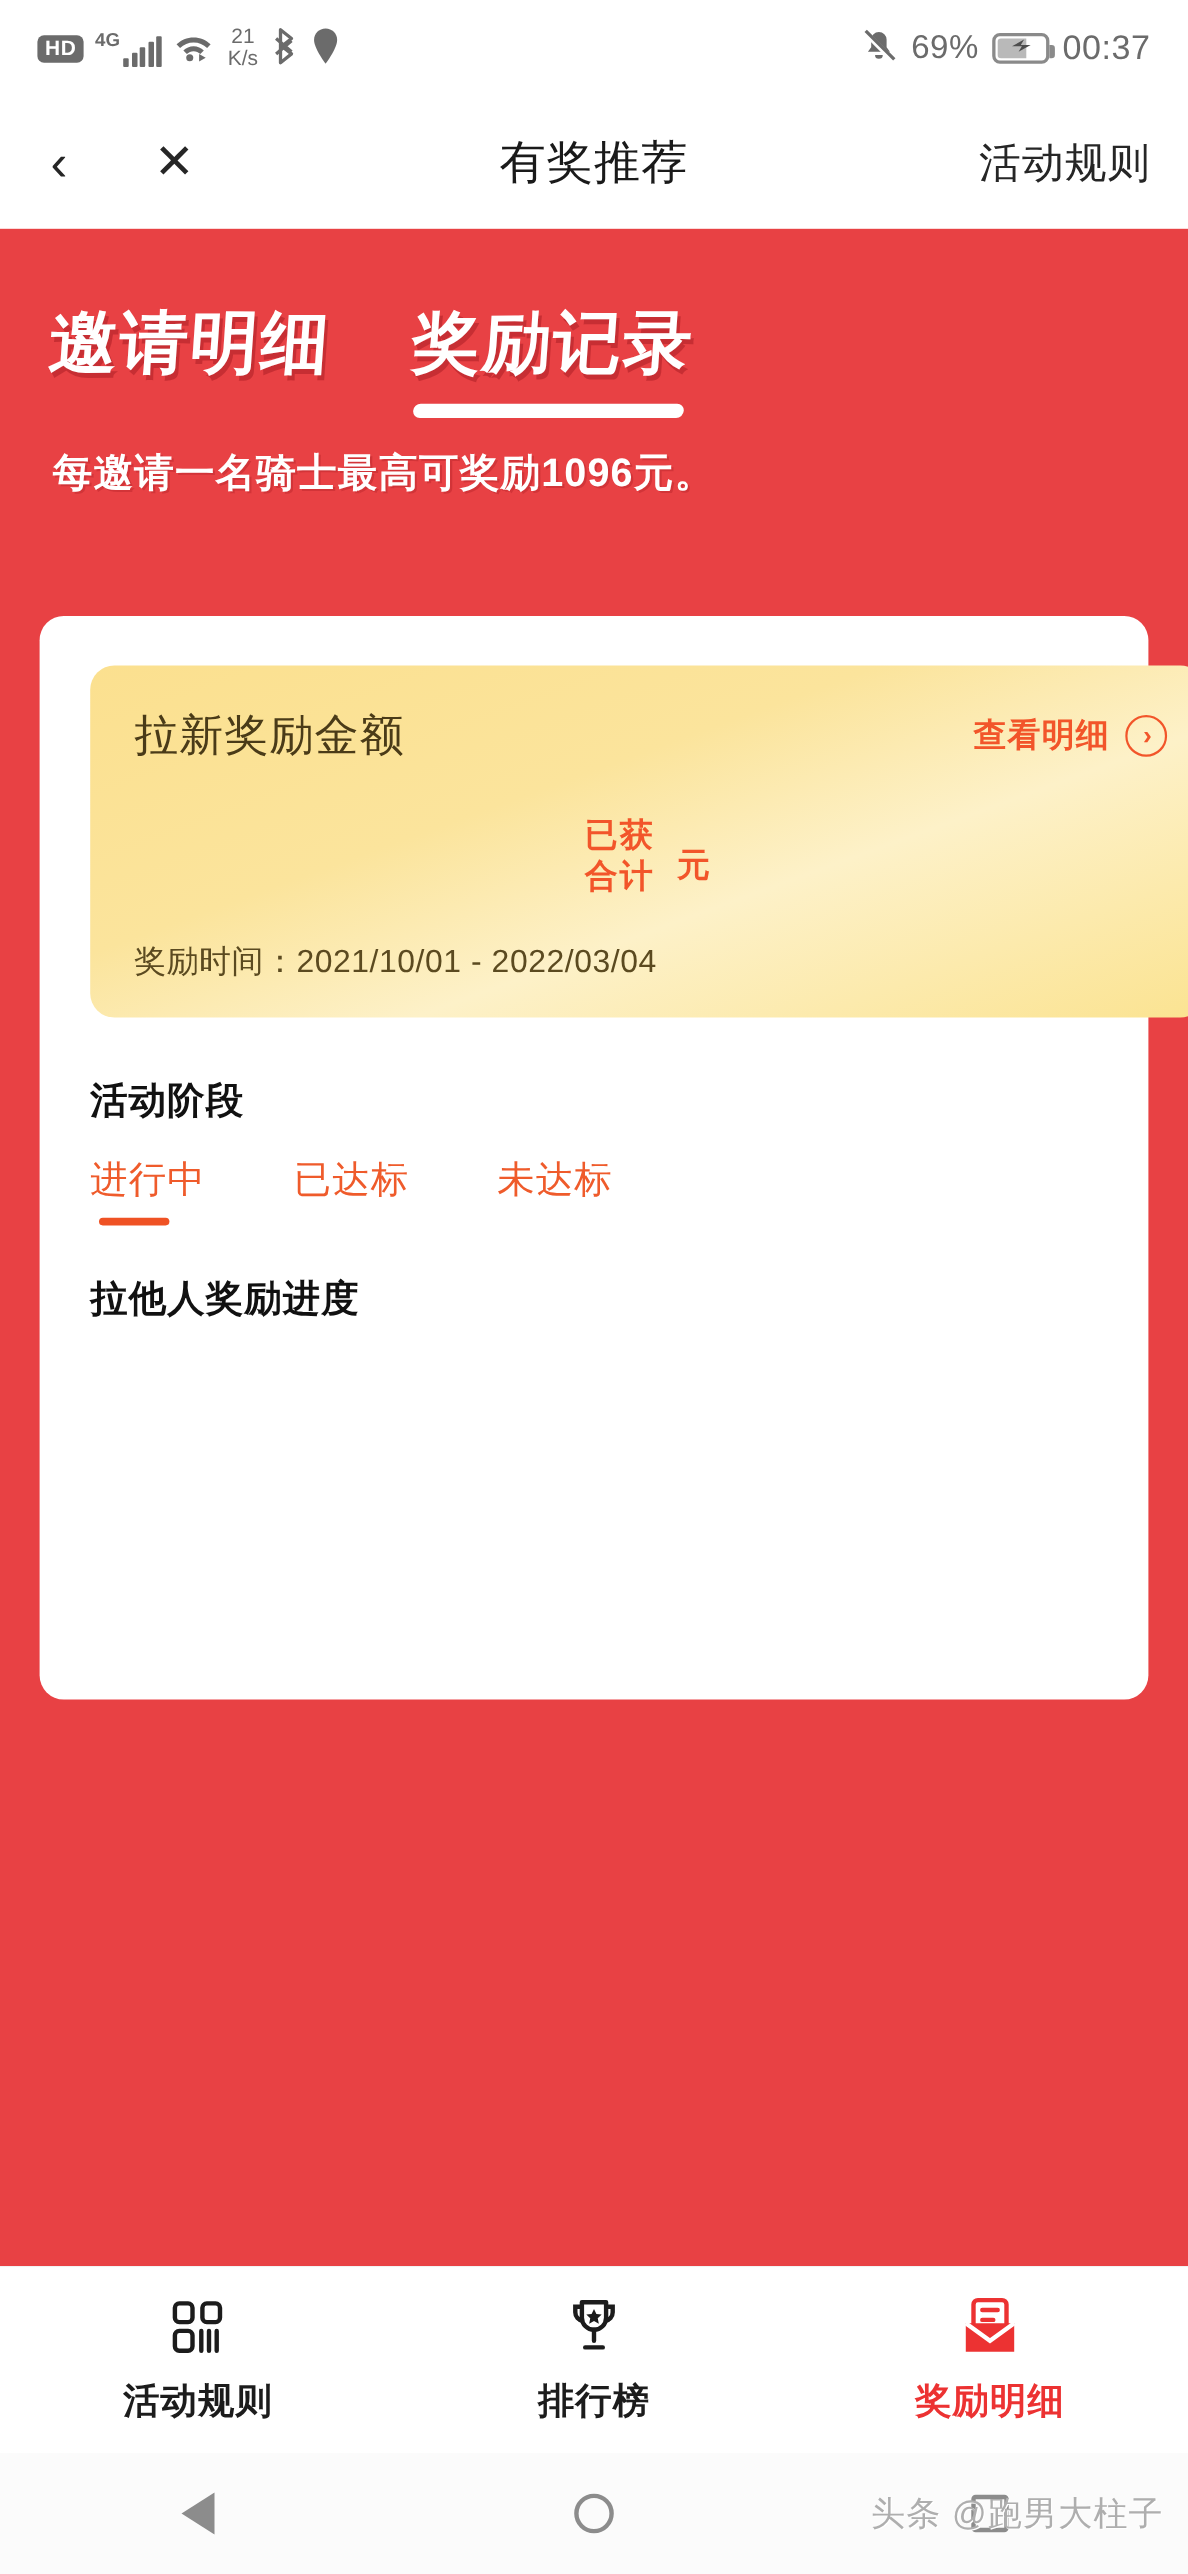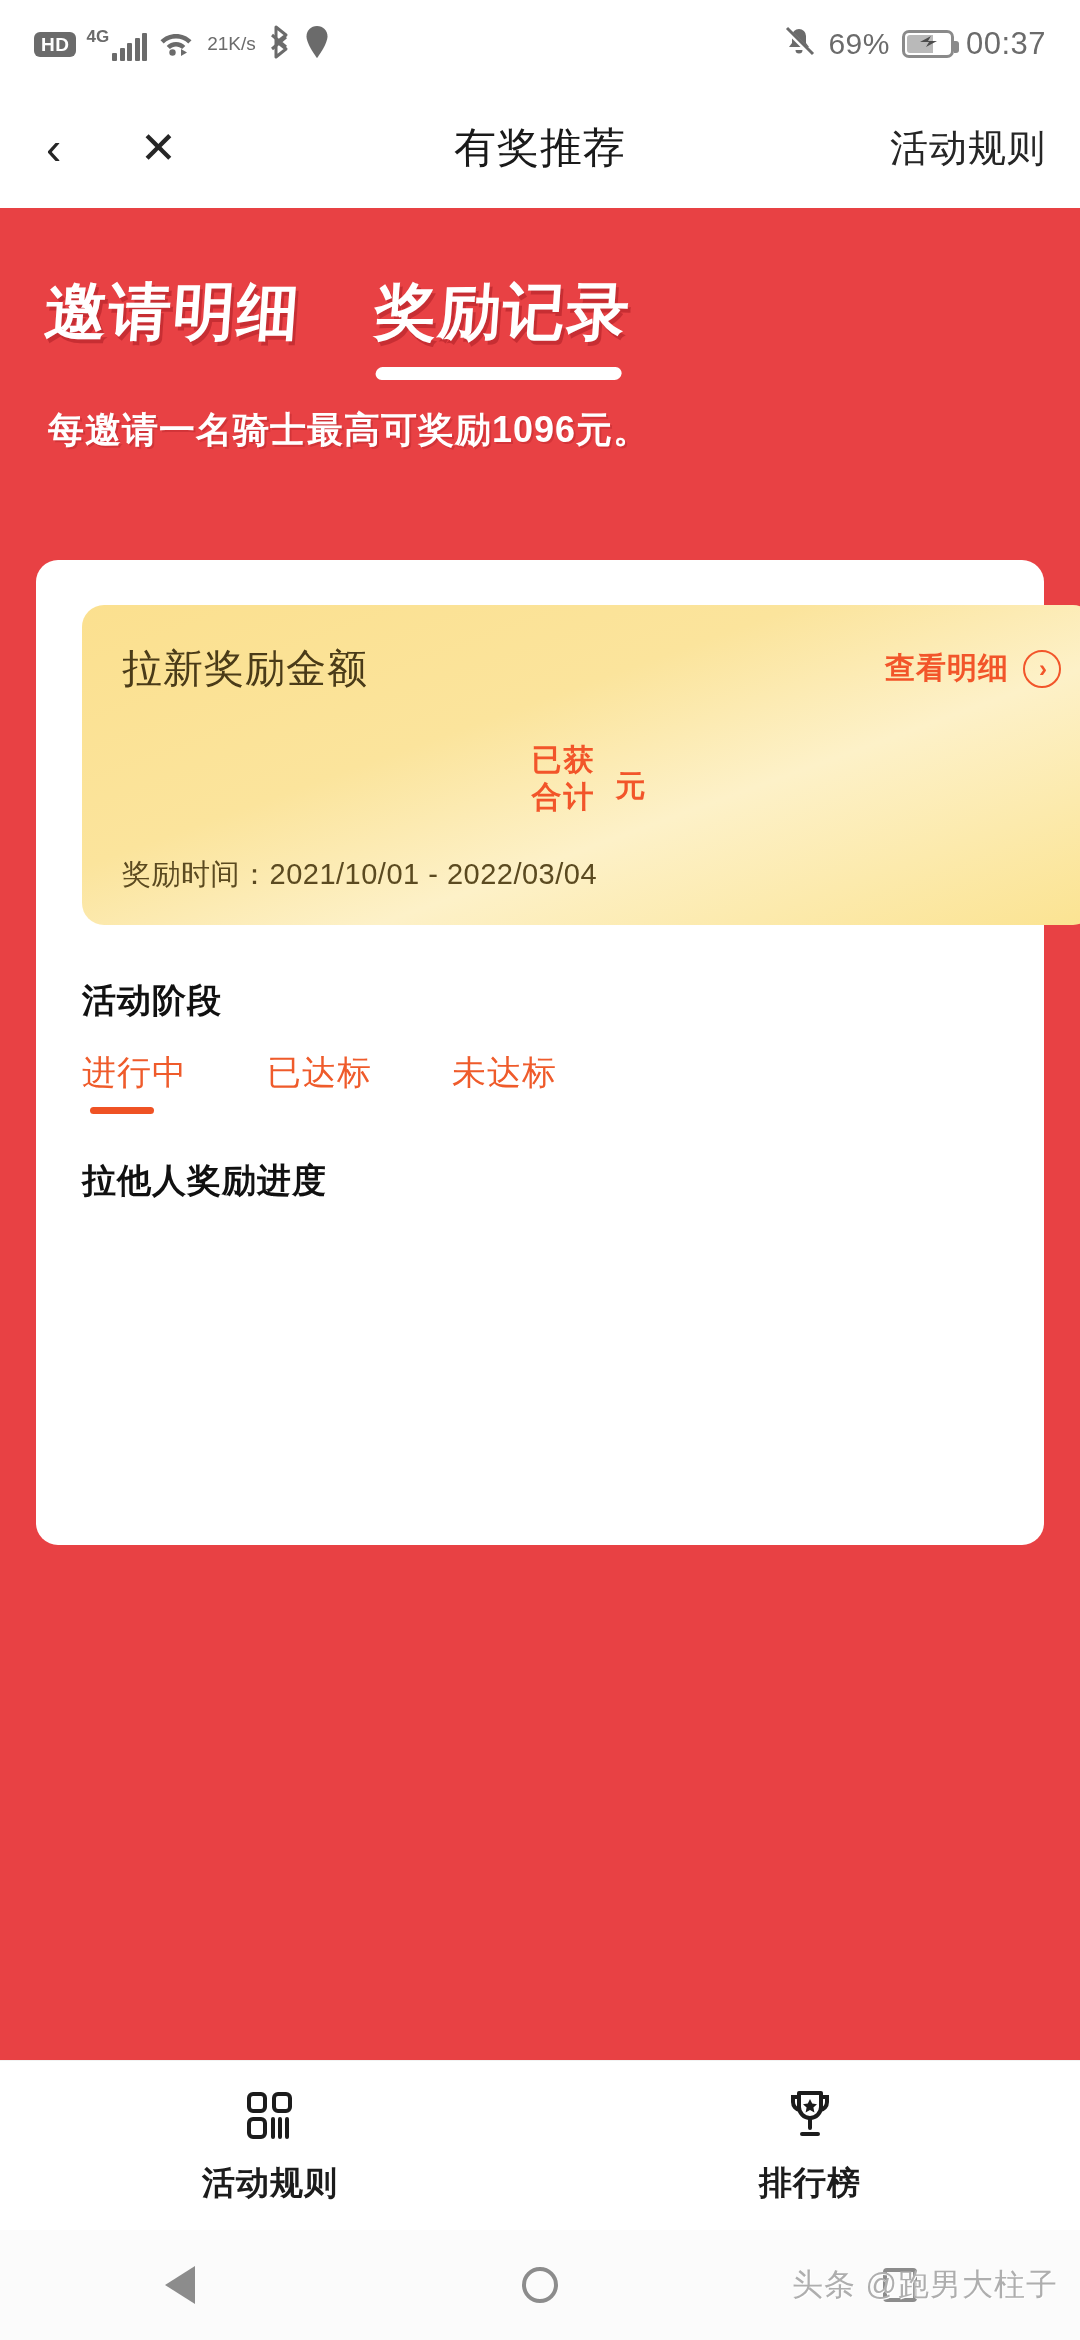--- a/index.html
+++ b/index.html
@@ -34,21 +34,21 @@
   }
   .sig-wrap { display: flex; align-items: flex-end; gap: 3px; }
   .sig-g { font-size: 17px; font-weight: bold; line-height: 1; margin-bottom: 16px; }
   .bars { display: flex; align-items: flex-end; gap: 2.5px; height: 28px; }
   .bars i { display: block; width: 5px; background: #6b6b6b; border-radius: 1px; }
   .bars i:nth-child(1){height:8px} .bars i:nth-child(2){height:13px}
   .bars i:nth-child(3){height:18px} .bars i:nth-child(4){height:23px}
   .bars i:nth-child(5){height:28px}
   .speed {
     font-size: 19px; line-height: 20px; text-align: center;
-    display: flex; flex-direction: row; margin: 0 2px;
+    display: flex; flex-direction: column; margin: 0 2px;
   }
   .pct { font-size: 30px; letter-spacing: 0.5px; }
   .clock { font-size: 31px; letter-spacing: 0.5px; }
   .batt {
     position: relative; width: 52px; height: 28px;
     border: 3px solid #8a8a8a; border-radius: 7px;
     display: flex; align-items: center; justify-content: center;
   }
   .batt::after {
     content: ""; position: absolute; right: -8px; top: 8px;
@@ -341,20 +341,31 @@
       <span class="tabicon">
         <svg width="60" height="60" viewBox="0 0 60 60">
           <path d="M19 7h22v14a11 11 0 0 1-22 0V7z" fill="none" stroke="#1c1c1c" stroke-width="4" stroke-linejoin="round"></path>
           <path d="M19 11h-6v5a8 8 0 0 0 7 8M41 11h6v5a8 8 0 0 1-7 8" fill="none" stroke="#1c1c1c" stroke-width="4"></path>
           <path d="M30 32v10M22 48h16" stroke="#1c1c1c" stroke-width="4" stroke-linecap="round"></path>
           <path d="M30 13l2.2 4.6 4.8.6-3.6 3.3 1 4.9-4.4-2.5-4.4 2.5 1-4.9-3.6-3.3 4.8-.6z" fill="#1c1c1c"></path>
         </svg>
       </span>
       <span class="tablabel">排行榜</span>
     </div>
+    <div class="tabitem active">
+      <span class="tabicon">
+        <svg width="60" height="60" viewBox="0 0 60 60">
+          <rect x="15" y="5" width="30" height="32" rx="4" fill="none" stroke="#ec3232" stroke-width="4"></rect>
+          <path d="M23 14h14M23 23h10" stroke="#ec3232" stroke-width="4" stroke-linecap="round"></path>
+          <path d="M8 26h44v26H8z" fill="#ec3232"></path>
+          <path d="M8 26l22 16 22-16" fill="none" stroke="#ffffff" stroke-width="4"></path>
+        </svg>
+      </span>
+      <span class="tablabel">奖励明细</span>
+    </div>
   </div>
 
   <div class="androidnav">
     <div class="anav">
         <span class="nav-tri"></span>
       </div>
     <div class="anav">
         <span class="nav-circ"></span>
       </div>
     <div class="anav">

